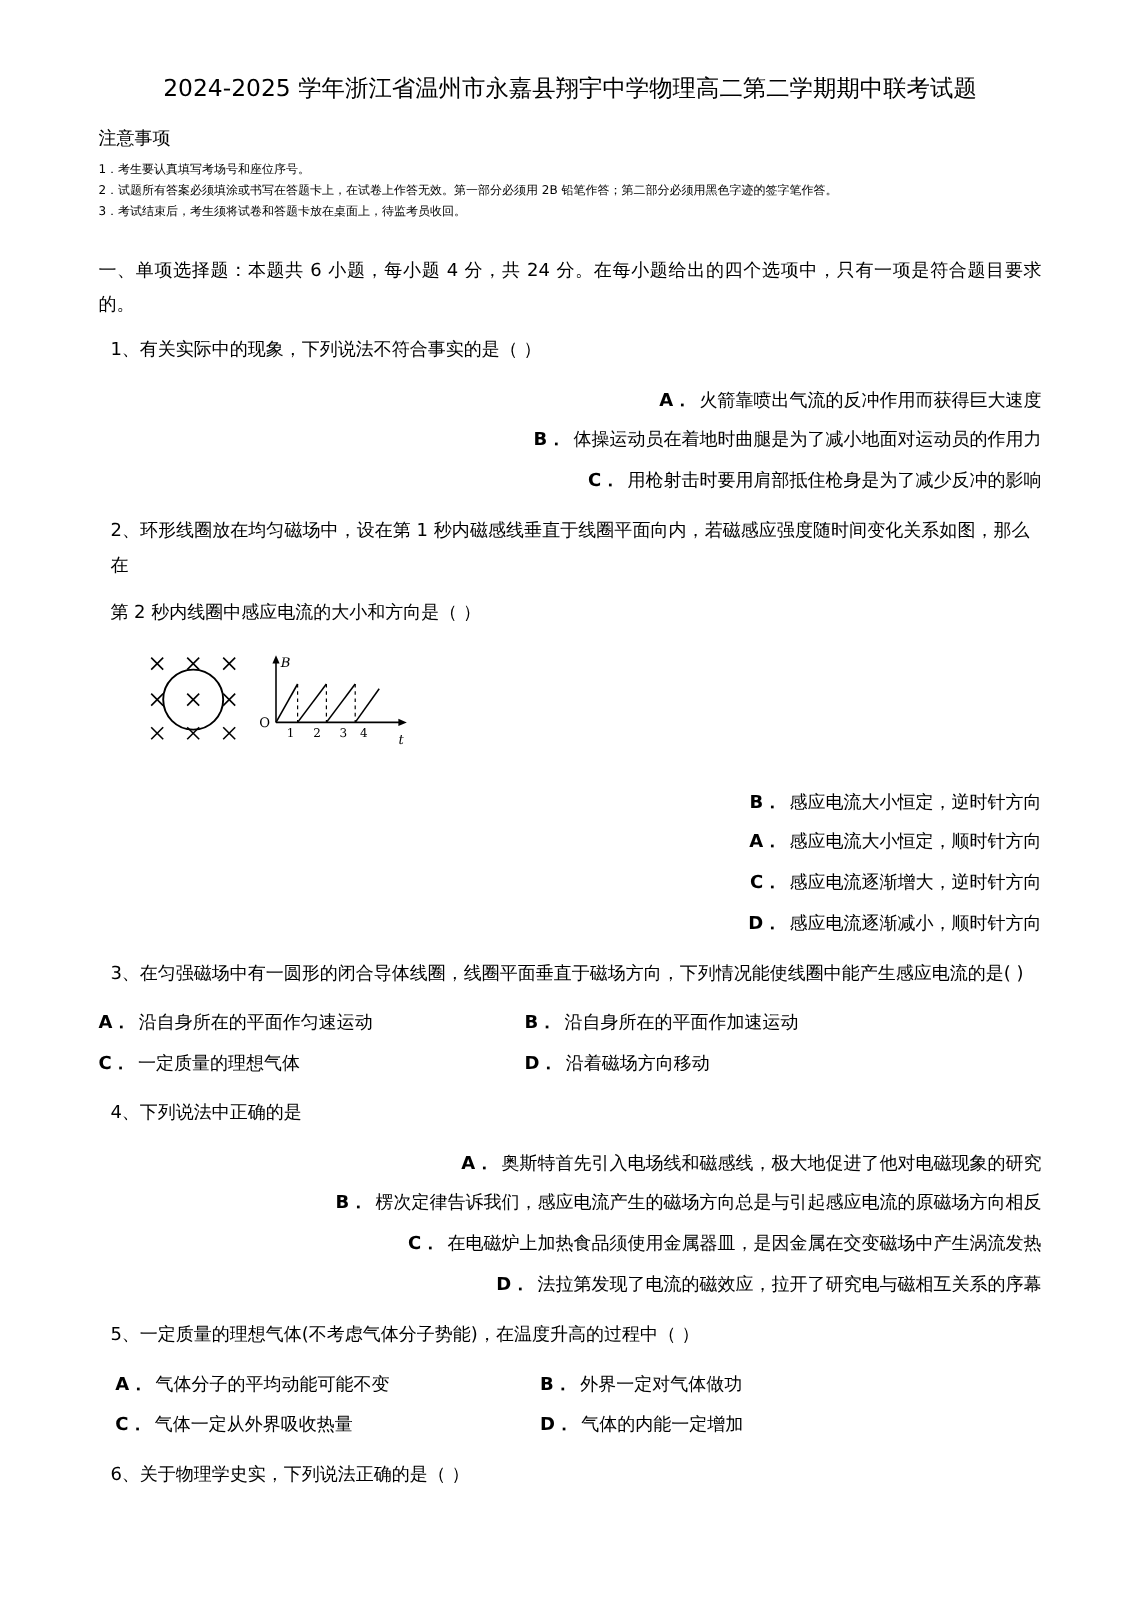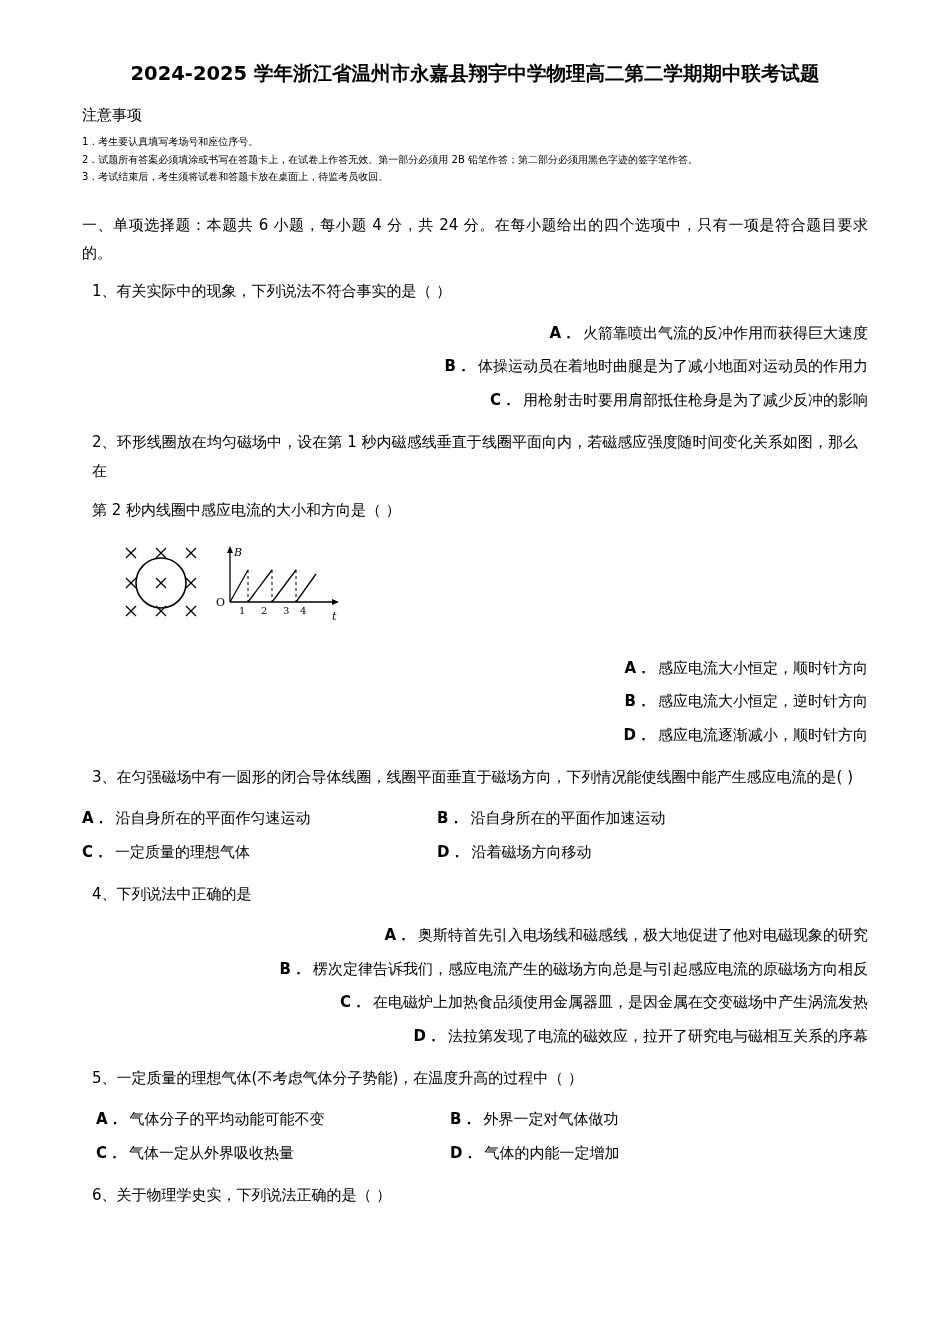--- a/index.html
+++ b/index.html
@@ -14,21 +14,21 @@
     color: #000000;
   }
   .page {
     width: 950px;
     min-height: 1344px;
     box-sizing: border-box;
     padding: 60px 82px 40px 82px;
   }
   .doc-title {
     font-size: 19.5px;
-    font-weight: bold;
+    font-weight: normal;
     text-align: center;
     letter-spacing: 0px;
     margin: 0 0 16px 0;
     line-height: 1.4;
   }
   .notice-head {
     font-size: 15px;
     margin: 10px 0 6px 0;
     line-height: 1.6;
   }
@@ -153,24 +153,27 @@
       <text x="96" y="66" font-family="DejaVu Serif, serif" font-size="11">O</text>
       <text x="119" y="74" font-family="DejaVu Serif, serif" font-size="10">1</text>
       <text x="141" y="74" font-family="DejaVu Serif, serif" font-size="10">2</text>
       <text x="163" y="74" font-family="DejaVu Serif, serif" font-size="10">3</text>
       <text x="180" y="74" font-family="DejaVu Serif, serif" font-size="10">4</text>
       <text x="212" y="80" font-family="DejaVu Serif, serif" font-size="11" font-style="italic">t</text>
     </svg>
   </div>
 
   <div class="opt-full">
+    <span class="opt-label">B．</span><span>感应电流大小恒定，逆时针方向</span>
+  </div>
+  <div class="opt-full">
     <span class="opt-label">A．</span><span>感应电流大小恒定，顺时针方向</span>
   </div>
   <div class="opt-full">
-    <span class="opt-label">B．</span><span>感应电流大小恒定，逆时针方向</span>
+    <span class="opt-label">C．</span><span>感应电流逐渐增大，逆时针方向</span>
   </div>
   <div class="opt-full">
     <span class="opt-label">D．</span><span>感应电流逐渐减小，顺时针方向</span>
   </div>
 
   <div class="q-stem">3、在匀强磁场中有一圆形的闭合导体线圈，线圈平面垂直于磁场方向，下列情况能使线圈中能产生感应电流的是(  )</div>
   <div class="two-col nopad">
     <div class="cell c1">
       <span class="opt-label">A．</span>
         <span>沿自身所在的平面作匀速运动</span>

